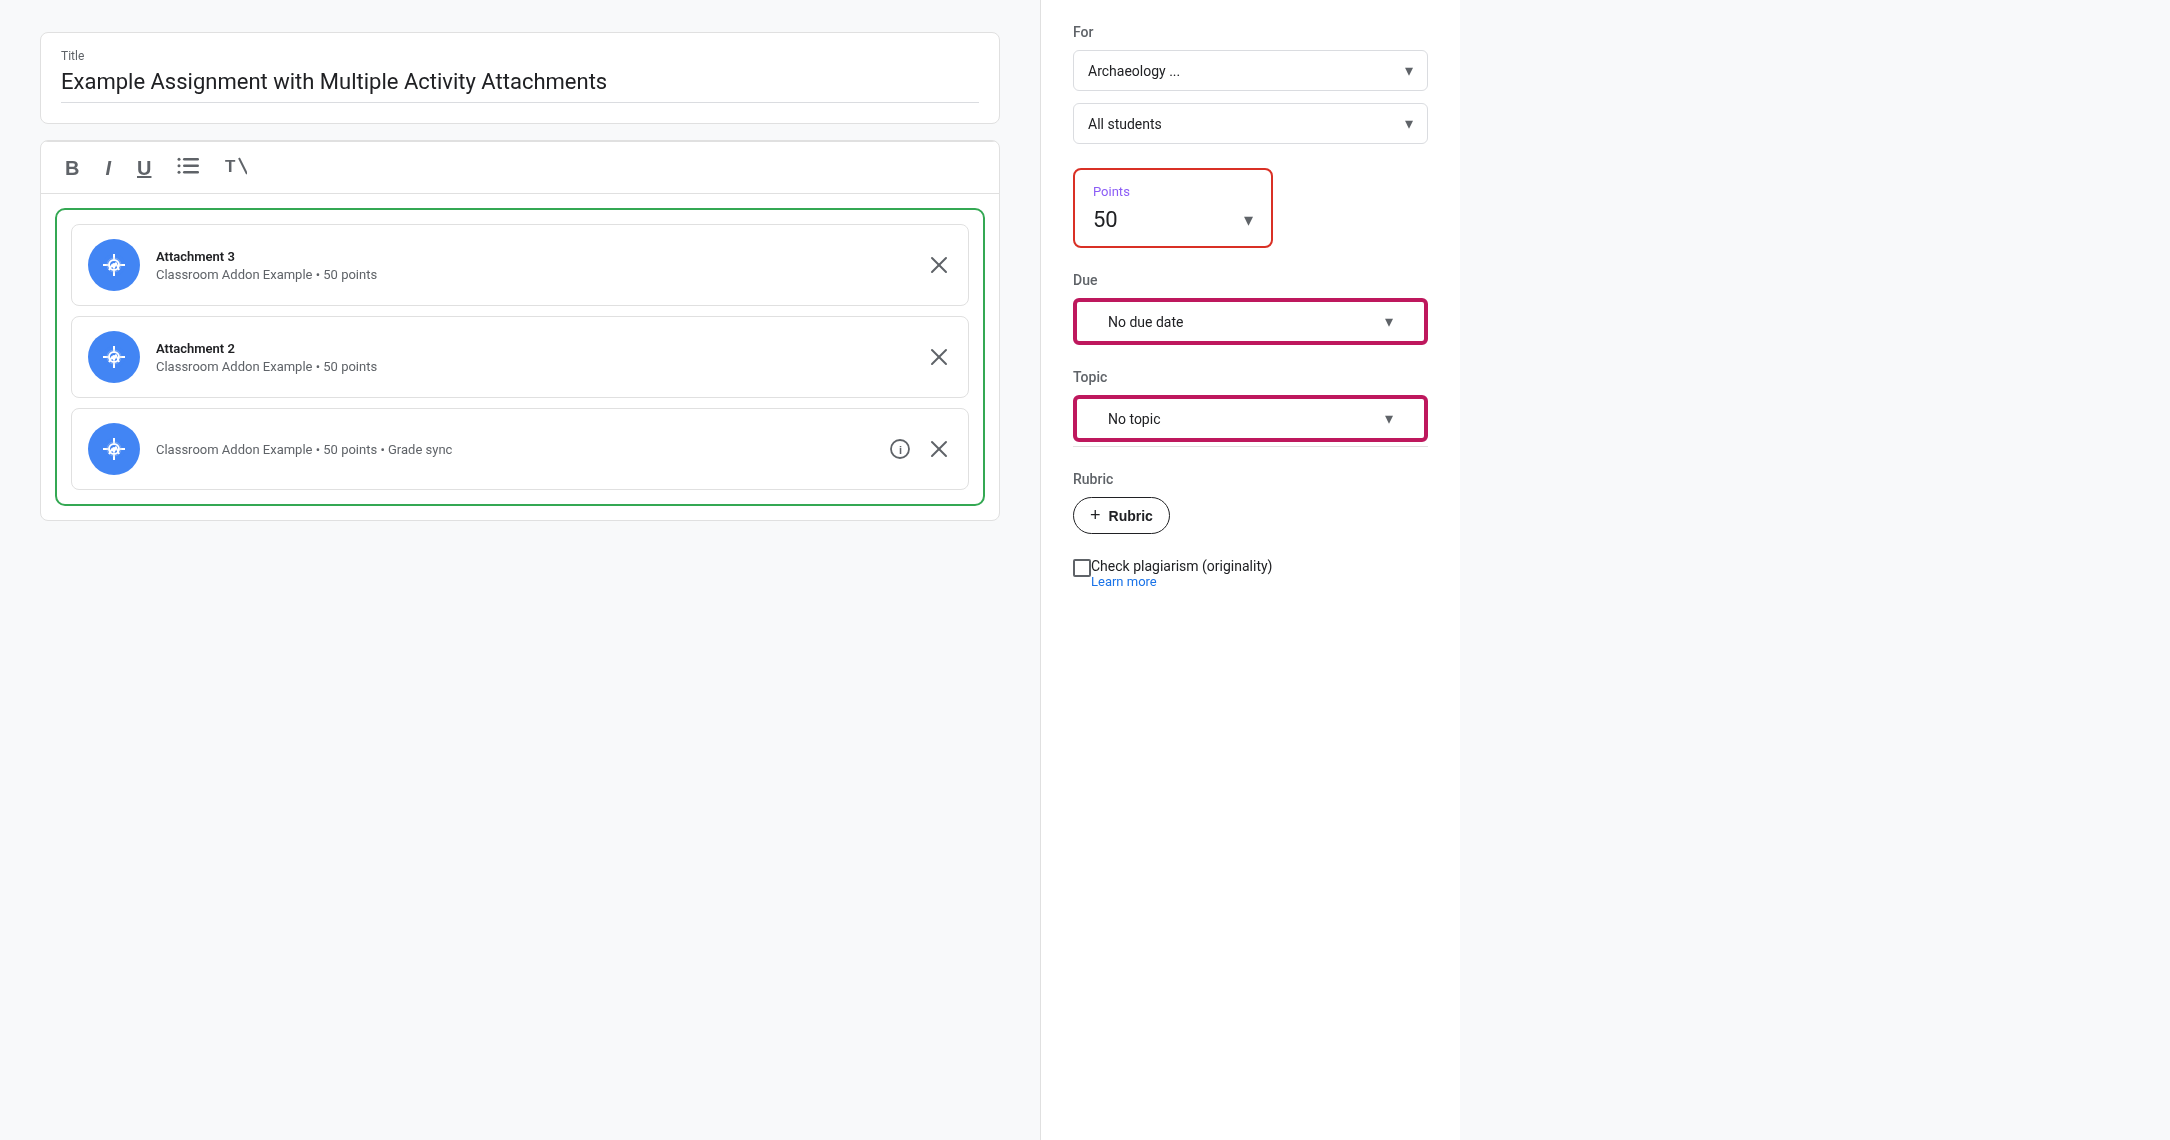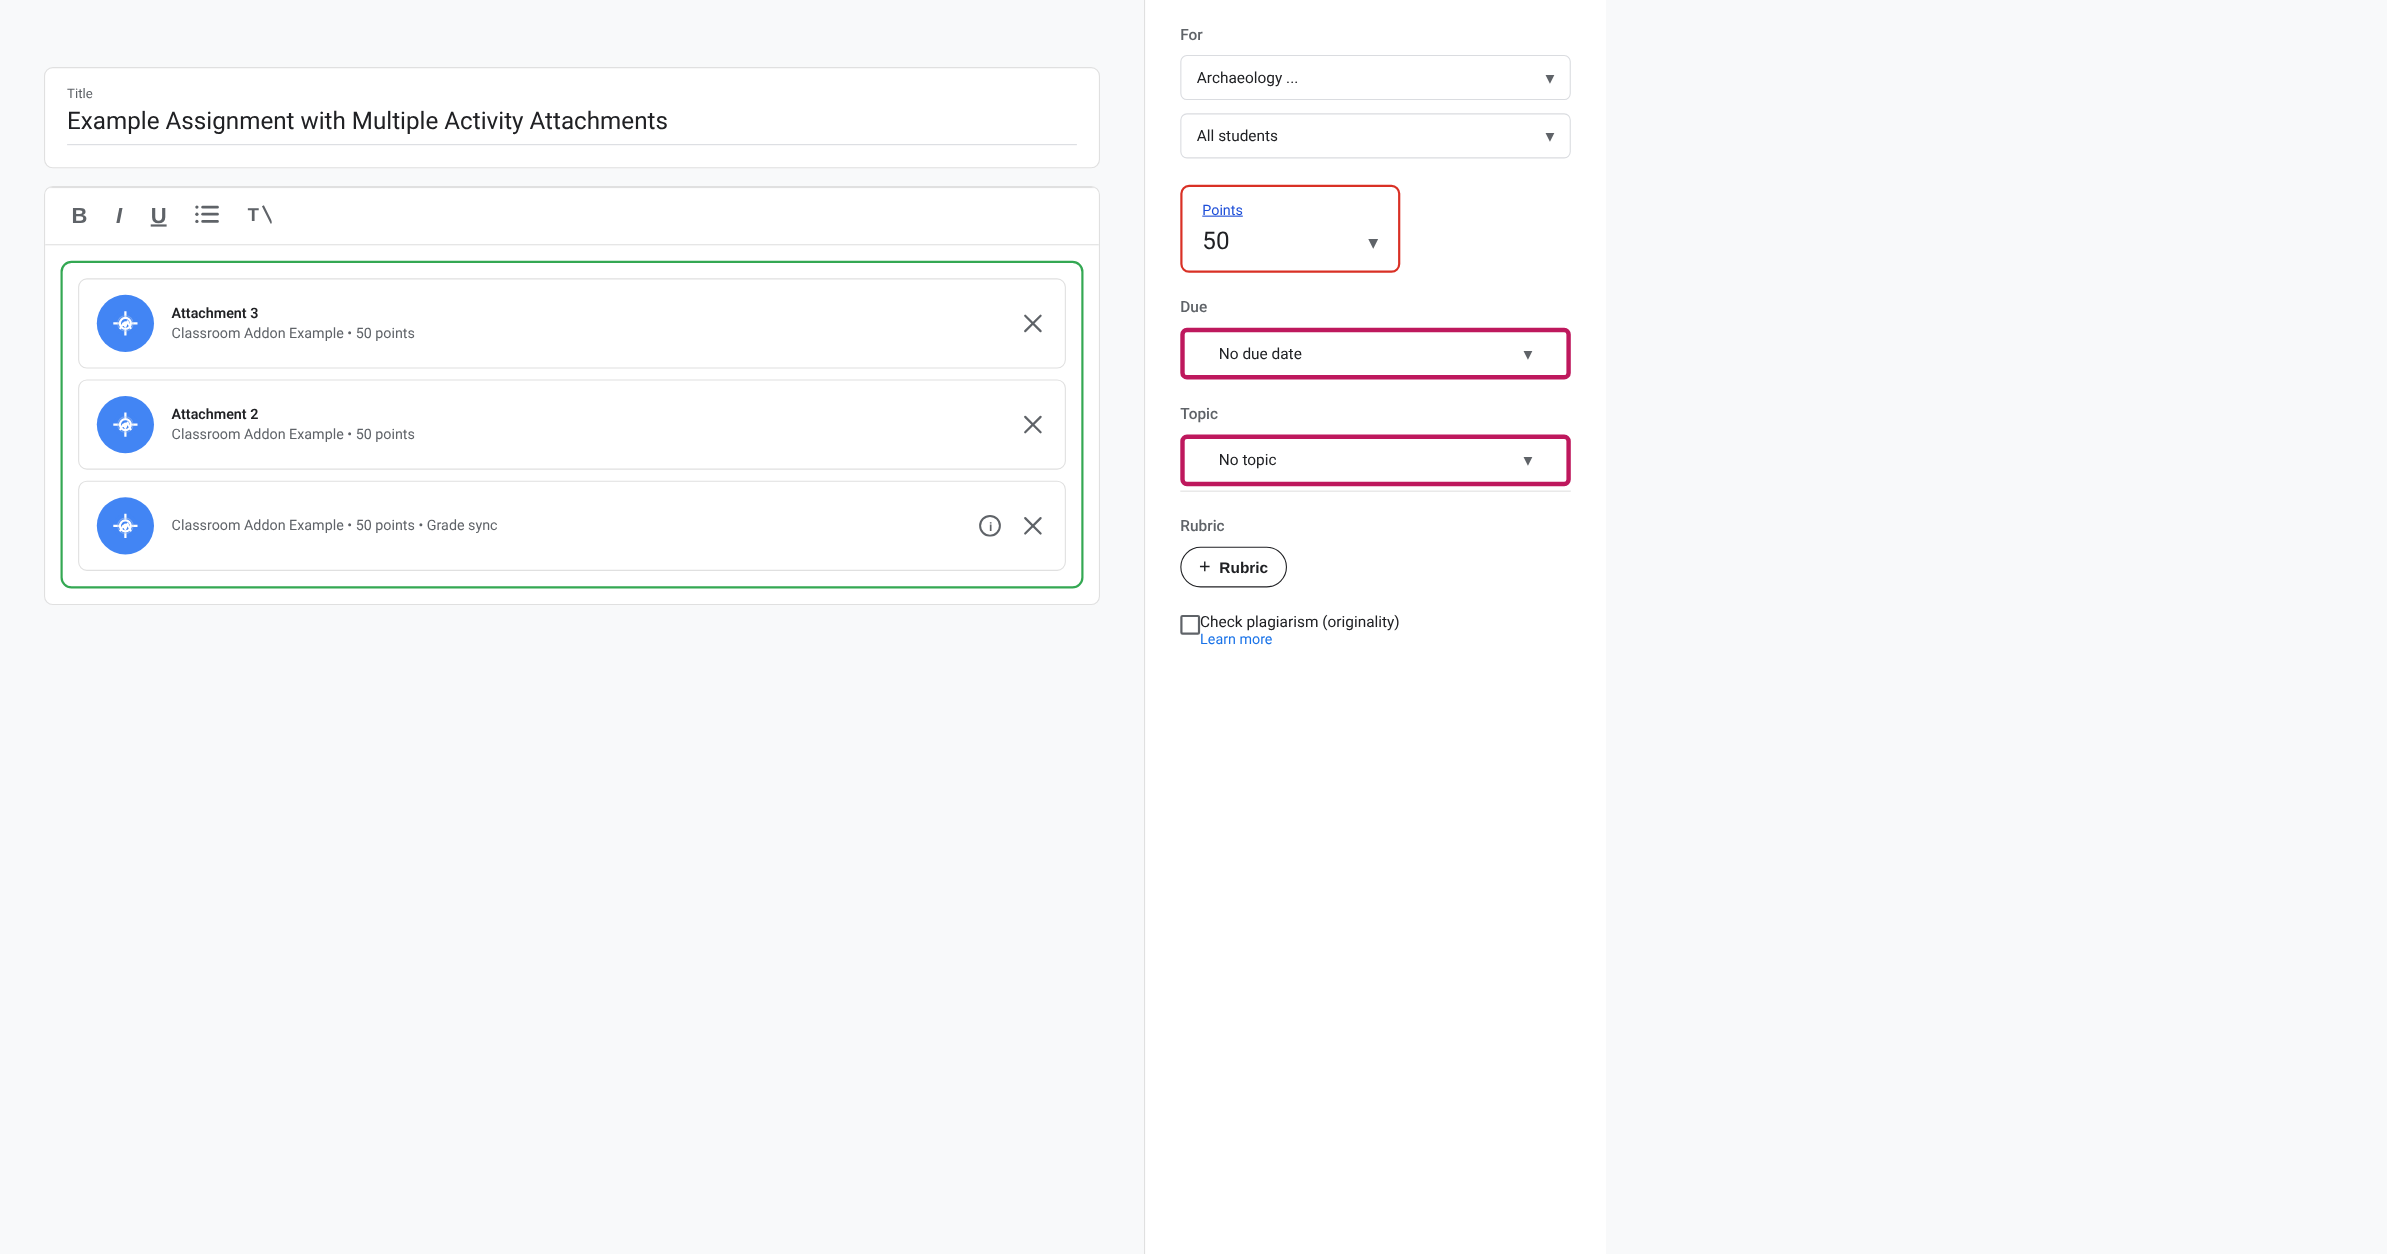--- a/index.html
+++ b/index.html
@@ -26,21 +26,20 @@
       min-height: 100vh;
     }
 
     
     .title-section {
       background: #fff;
       border: 1px solid #e0e0e0;
       border-radius: 8px;
       padding: 16px 20px 20px;
       margin-bottom: 16px;
-      margin-top: 29px;
     }
     .field-label {
       font-size: 12px;
       color: #5f6368;
       margin-bottom: 6px;
     }
     .title-text {
       font-size: 22px;
       font-weight: 400;
       color: #202124;
@@ -169,23 +168,22 @@
       border: 2.5px solid #d93025;
       border-radius: 8px;
       padding: 14px 18px;
       display: inline-flex;
       flex-direction: column;
       min-width: 200px;
       margin-bottom: 0;
     }
     .points-label {
       font-size: 13px;
-      color: #1d4ed8;
+      color: #8b5cf6;
       margin-bottom: 8px;
-      text-decoration: underline;
     }
     .points-value-row {
       display: flex;
       align-items: center;
       justify-content: space-between;
     }
     .points-value {
       font-size: 22px;
       color: #202124;
     }

